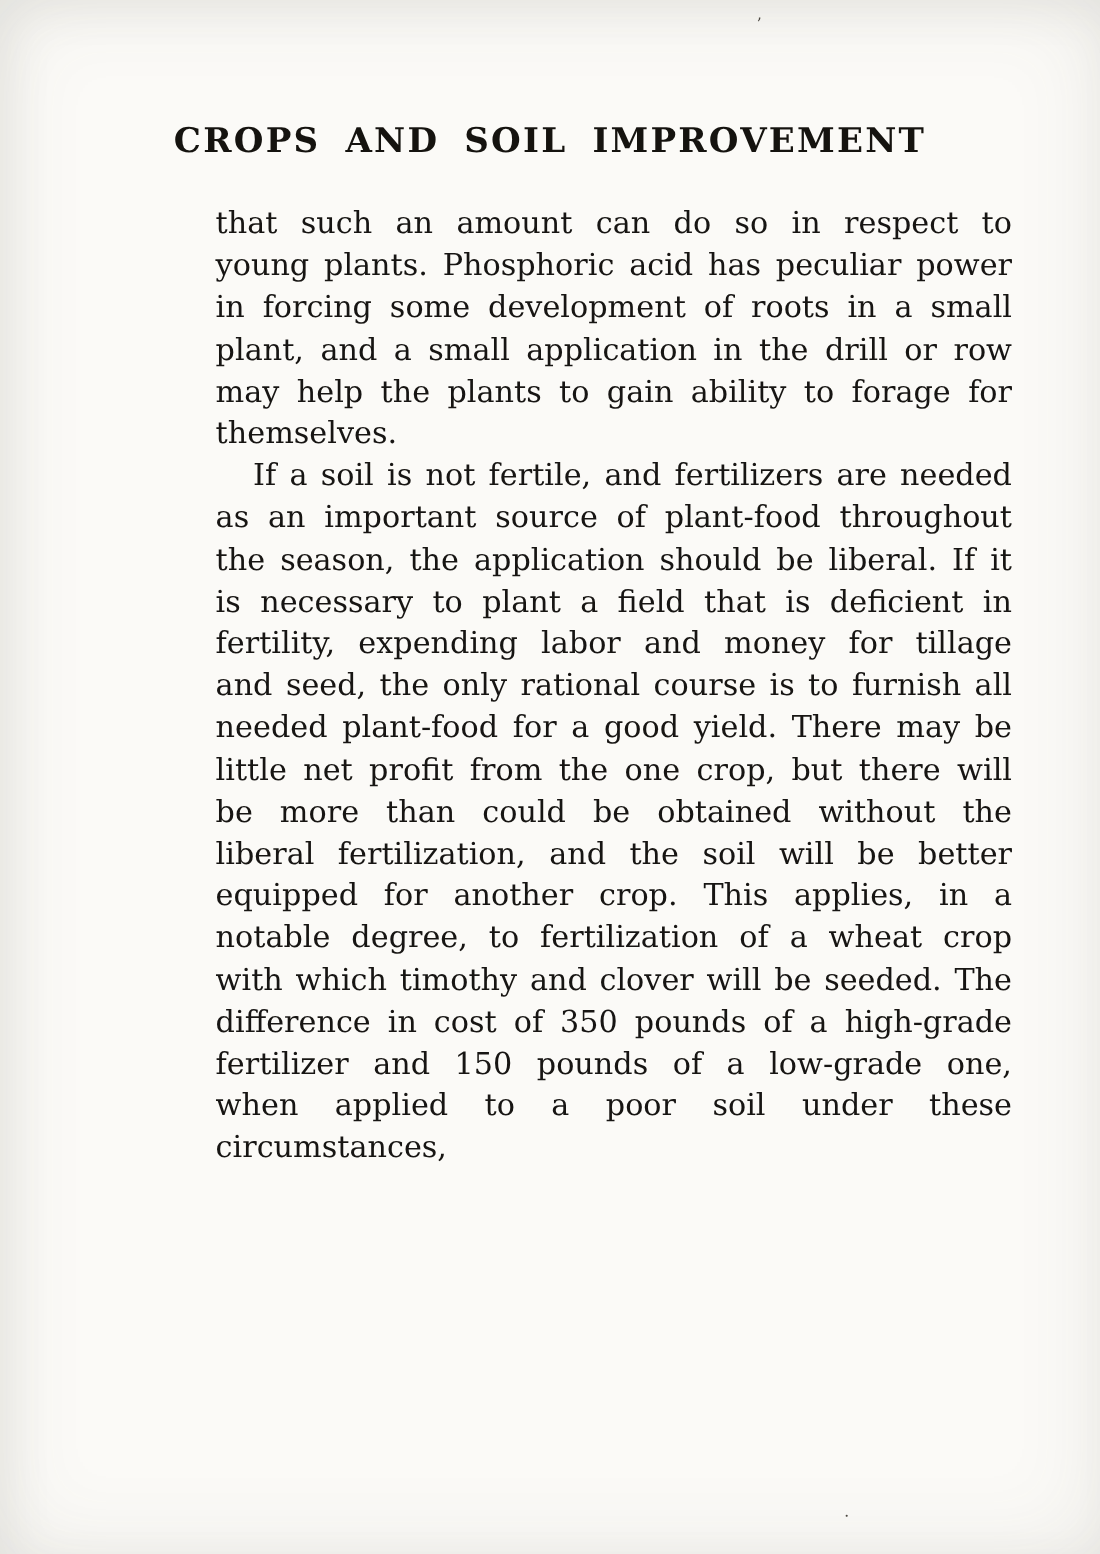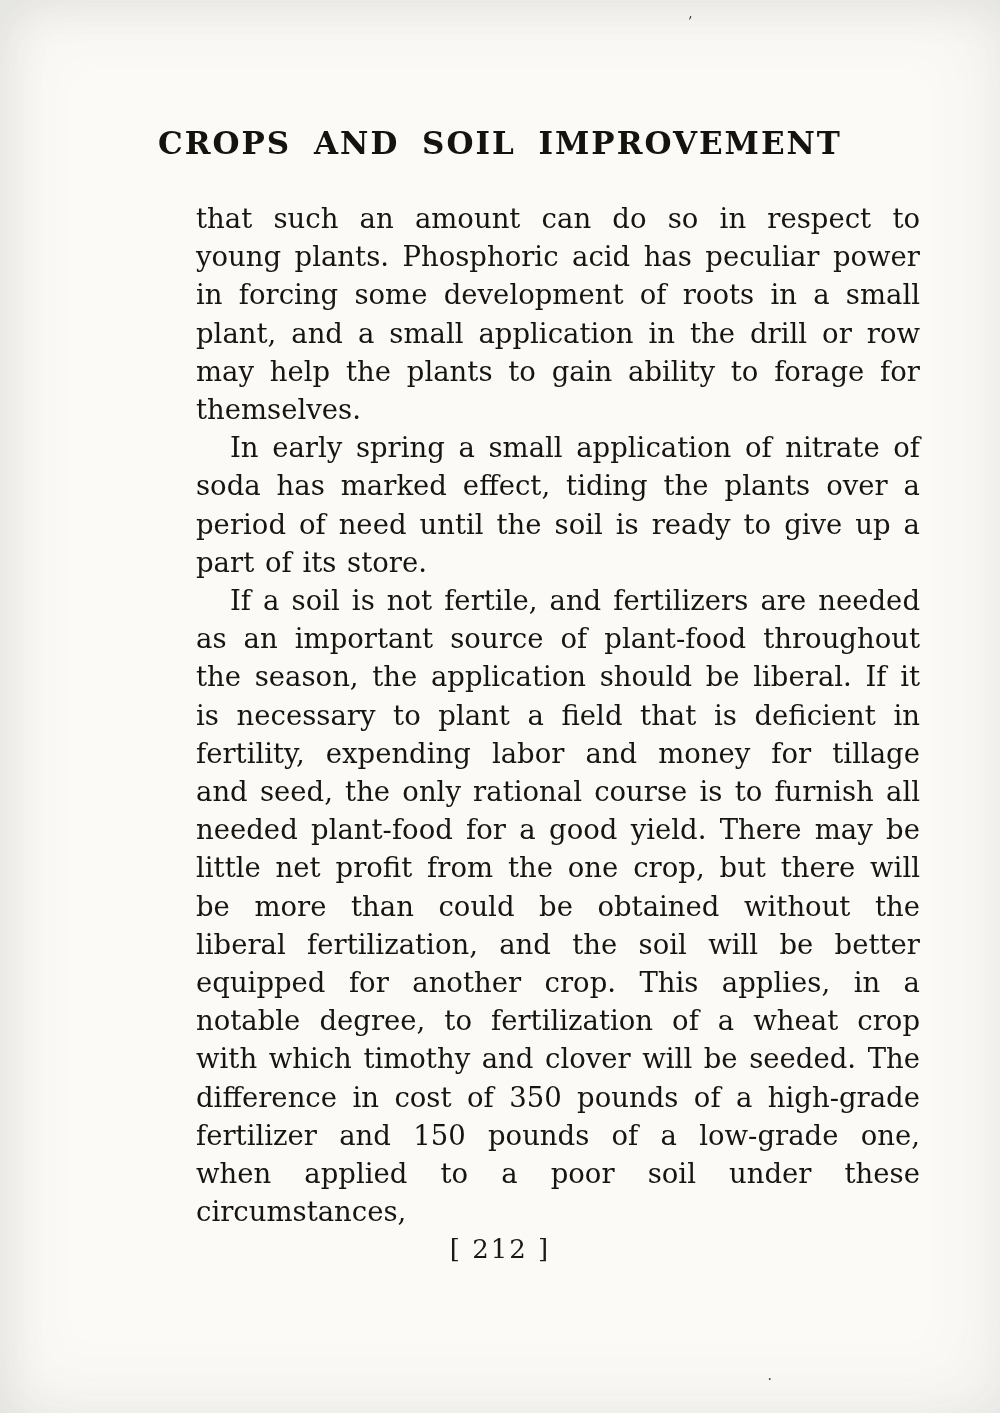--- a/index.html
+++ b/index.html
@@ -13,21 +13,21 @@
     width: 1000px;
     height: 1413px;
     margin: 0 auto;
     background: #fbfaf7;
     box-shadow: inset 0 0 80px rgba(90, 85, 75, 0.10),
                 inset 12px 10px 40px rgba(90, 85, 75, 0.07);
     overflow: hidden;
     color: #171513;
   }
   .title {
-    margin: 15px;
+    margin: 0;
     padding-top: 110px;
     text-align: center;
     font-size: 31px;
     font-weight: 700;
     letter-spacing: 2px;
     word-spacing: 10px;
     color: #15130f;
   }
   .text-block {
     margin: 38px 80px 0 196px; 
@@ -64,21 +64,19 @@
 <body>
 
 <div class="scan-page">
 
   <span class="corner-mark tr">ʼ</span>
 
   <h1 class="title">CROPS AND SOIL IMPROVEMENT</h1>
 
   <div class="text-block">
     <p>that such an amount can do so in respect to young plants.  Phosphoric acid has peculiar power in forcing some development of roots in a small plant, and a small application in the drill or row may help the plants to gain ability to forage for themselves.</p>
-    <p class="indent">In early spring a small application of nitrate of soda has marked effect, tiding the plants over a period of need until the soil is ready to give up a part of its store.</p>
     <p class="indent">If a soil is not fertile, and fertilizers are needed as an important source of plant-food throughout the season, the application should be liberal. If it is necessary to plant a field that is deficient in fertility, expending labor and money for tillage and seed, the only rational course is to furnish all needed plant-food for a good yield.  There may be little net profit from the one crop, but there will be more than could be obtained without the liberal fertilization, and the soil will be better equipped for another crop.  This applies, in a notable degree, to fertilization of a wheat crop with which timothy and clover will be seeded.  The difference in cost of 350 pounds of a high-grade fertilizer and 150 pounds of a low-grade one, when applied to a poor soil under these circumstances,</p>
   </div>
 
-  <div class="page-number">[ 212 ]</div>
 
   <span class="corner-mark br">·</span>
 
 </div>
 
 </body></html>

